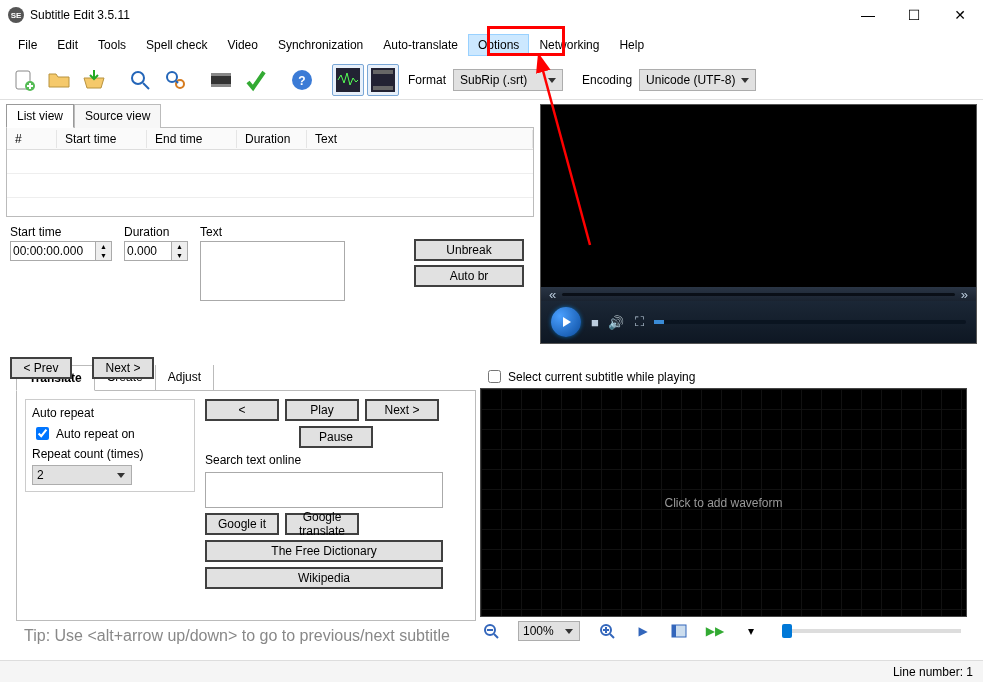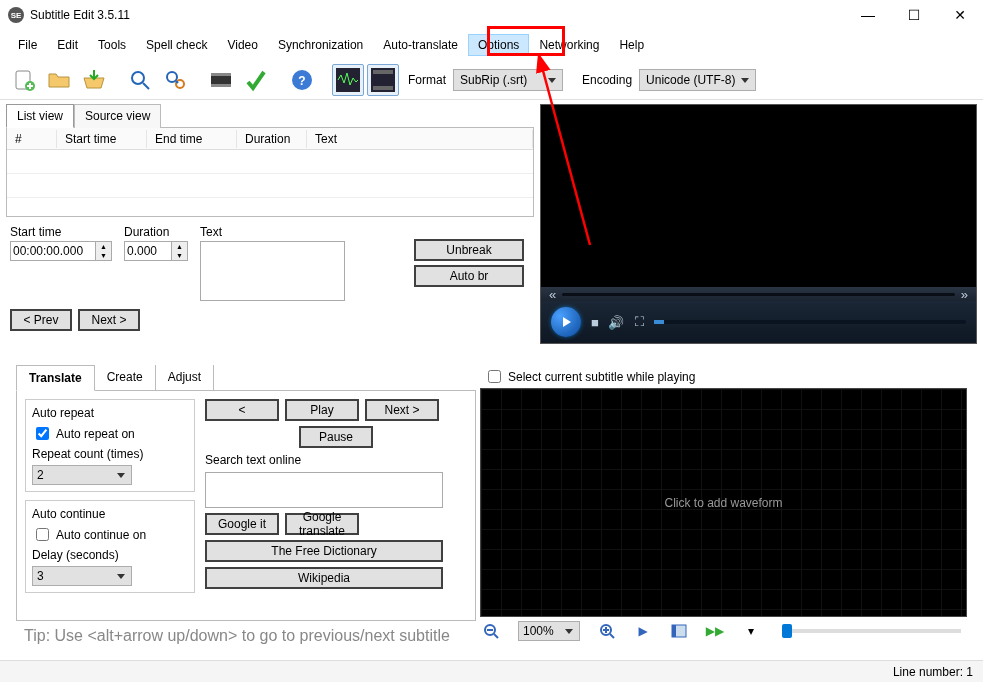--- a/index.html
+++ b/index.html
@@ -45,21 +45,21 @@
 .editrow { display: flex; padding: 8px 4px 4px 4px; gap: 12px; }
 .field { display: flex; flex-direction: column; gap: 2px; }
 .spin { display: flex; }
 .spin input { width: 86px; height: 20px; border: 1px solid #aaa; padding: 0 2px; }
 .spin .arrows { width: 16px; height: 20px; display: flex; flex-direction: column; border: 1px solid #aaa; border-left: none; }
 .spin .arrows div { flex: 1; display: flex; align-items: center; justify-content: center; font-size: 7px; background: #eee; }
 .tarea { width: 145px; height: 60px; border: 1px solid #aaa; resize: none; }
 .btn { background: #e1e1e1; border: 2px solid #404040; padding: 2px 0; height: 22px; text-align: center; display: inline-flex; align-items: center; justify-content: center; cursor: default; }
 .rtbtns { display: flex; flex-direction: column; gap: 4px; margin-left: auto; padding-right: 6px; padding-top: 14px; }
 .rtbtns .btn { width: 110px; }
-.navbtns { display: flex; gap: 6px; padding: 4px; }
+.navbtns { display: flex; gap: 20px; padding: 4px; margin-top: 48px; }
 .navbtns .btn { width: 62px; }
 
 .video { background: #000; width: 100%; height: 240px; position: relative; border: 1px solid #555; }
 .vctrl { position: absolute; bottom: 0; left: 0; right: 0; height: 42px; background: linear-gradient(#1b2736,#0e1723); display: flex; align-items: center; padding: 0 10px; gap: 10px; }
 .vseek { position: absolute; bottom: 42px; left: 0; right: 0; height: 14px; background: linear-gradient(#2a3545,#1a2330); display: flex; align-items: center; padding: 0 8px; }
 .vseek .bar { flex: 1; height: 3px; background: #0a0f17; border-radius: 2px; }
 .play { width: 30px; height: 30px; border-radius: 50%; background: radial-gradient(circle at 30% 30%,#4aa0ff,#0a4a9c); display: flex; align-items: center; justify-content: center; box-shadow: 0 0 4px rgba(0,150,255,.6); }
 .play::after { content: ""; border-left: 8px solid #fff; border-top: 5px solid transparent; border-bottom: 5px solid transparent; margin-left: 2px; }
 .vic { color: #bcd; font-size: 13px; }
 .vprog { flex: 1; height: 4px; background: #0a1420; border-radius: 2px; position: relative; }
@@ -296,31 +296,20 @@
           <span>Auto repeat</span>
           <label class="cb">
               <input type="checkbox" checked="" style="">
               <span>Auto repeat on</span>
             </label>
           <span>Repeat count (times)</span>
           <div class="sel">
               <span>2</span>
             </div>
         </div>
-        <div class="gbox">
-          <span>Auto continue</span>
-          <label class="cb">
-              <input type="checkbox" style="">
-              <span>Auto continue on</span>
-            </label>
-          <span>Delay (seconds)</span>
-          <div class="sel">
-              <span>3</span>
-            </div>
-        </div>
       </div>
       <div class="midcol">
         <div class="brow">
           <div class="btn">&lt;</div>
           <div class="btn">Play</div>
           <div class="btn">Next &gt;</div>
         </div>
         <div class="brow" style="justify-content:center;">
           <div class="btn">Pause</div>
         </div>

